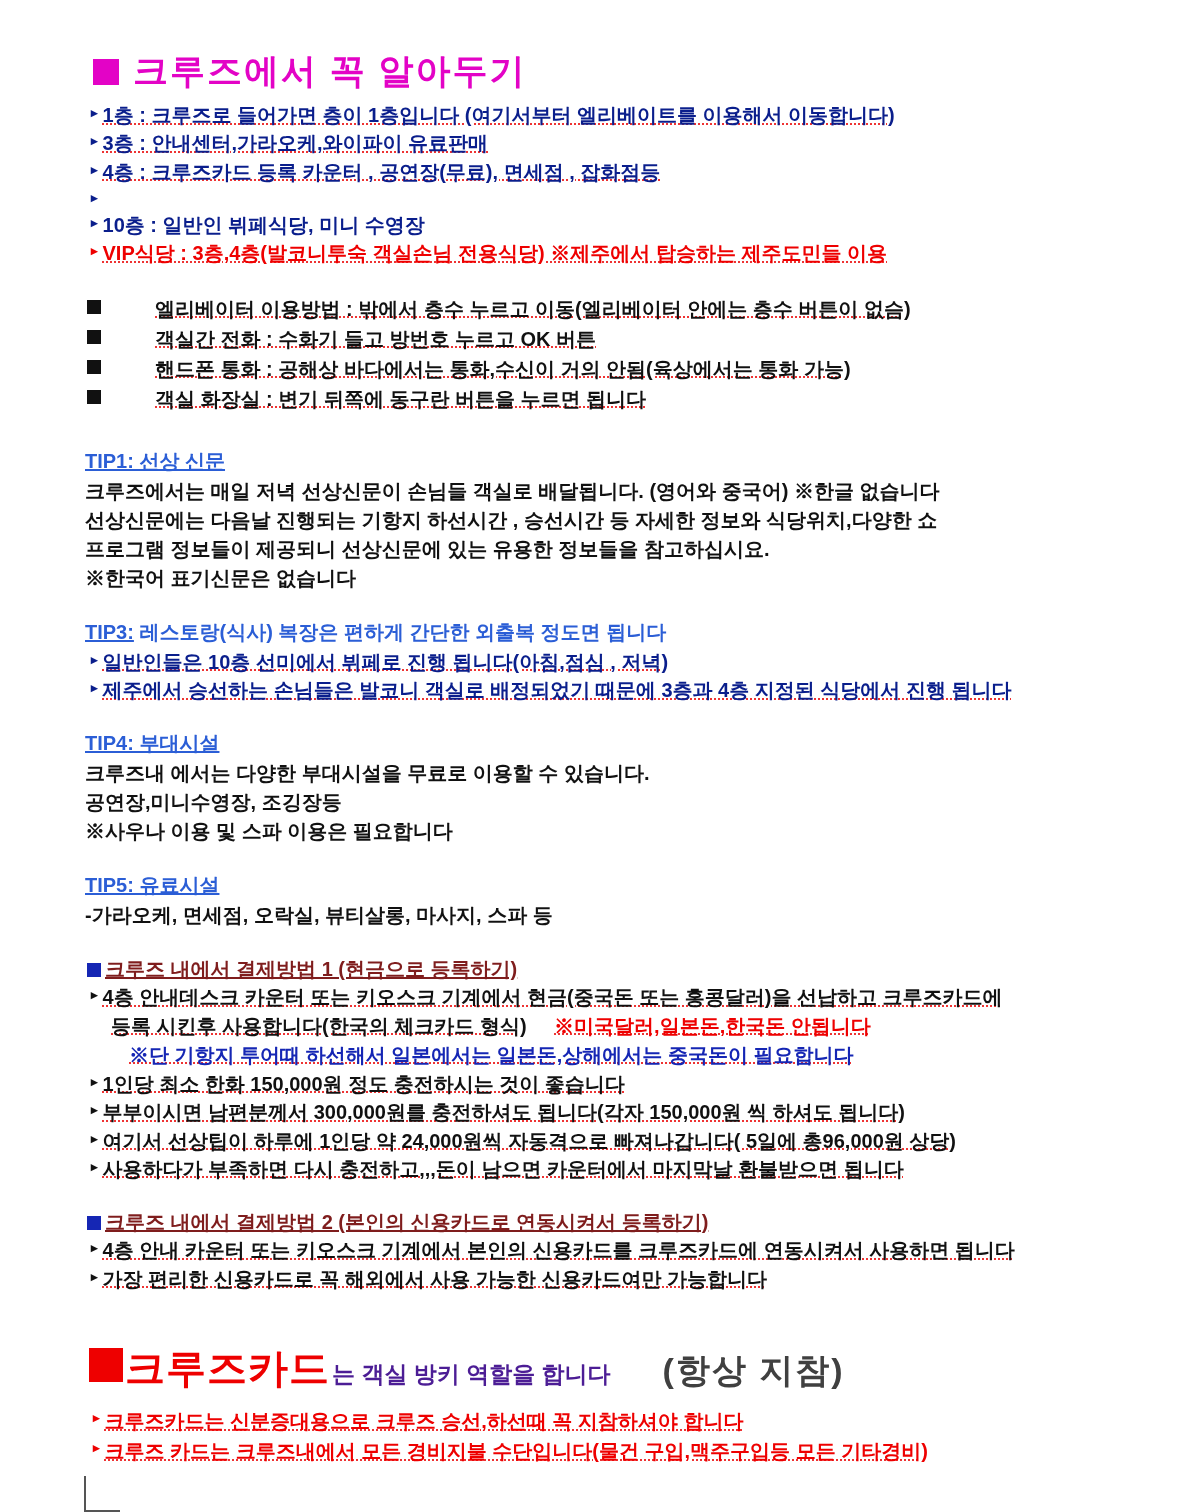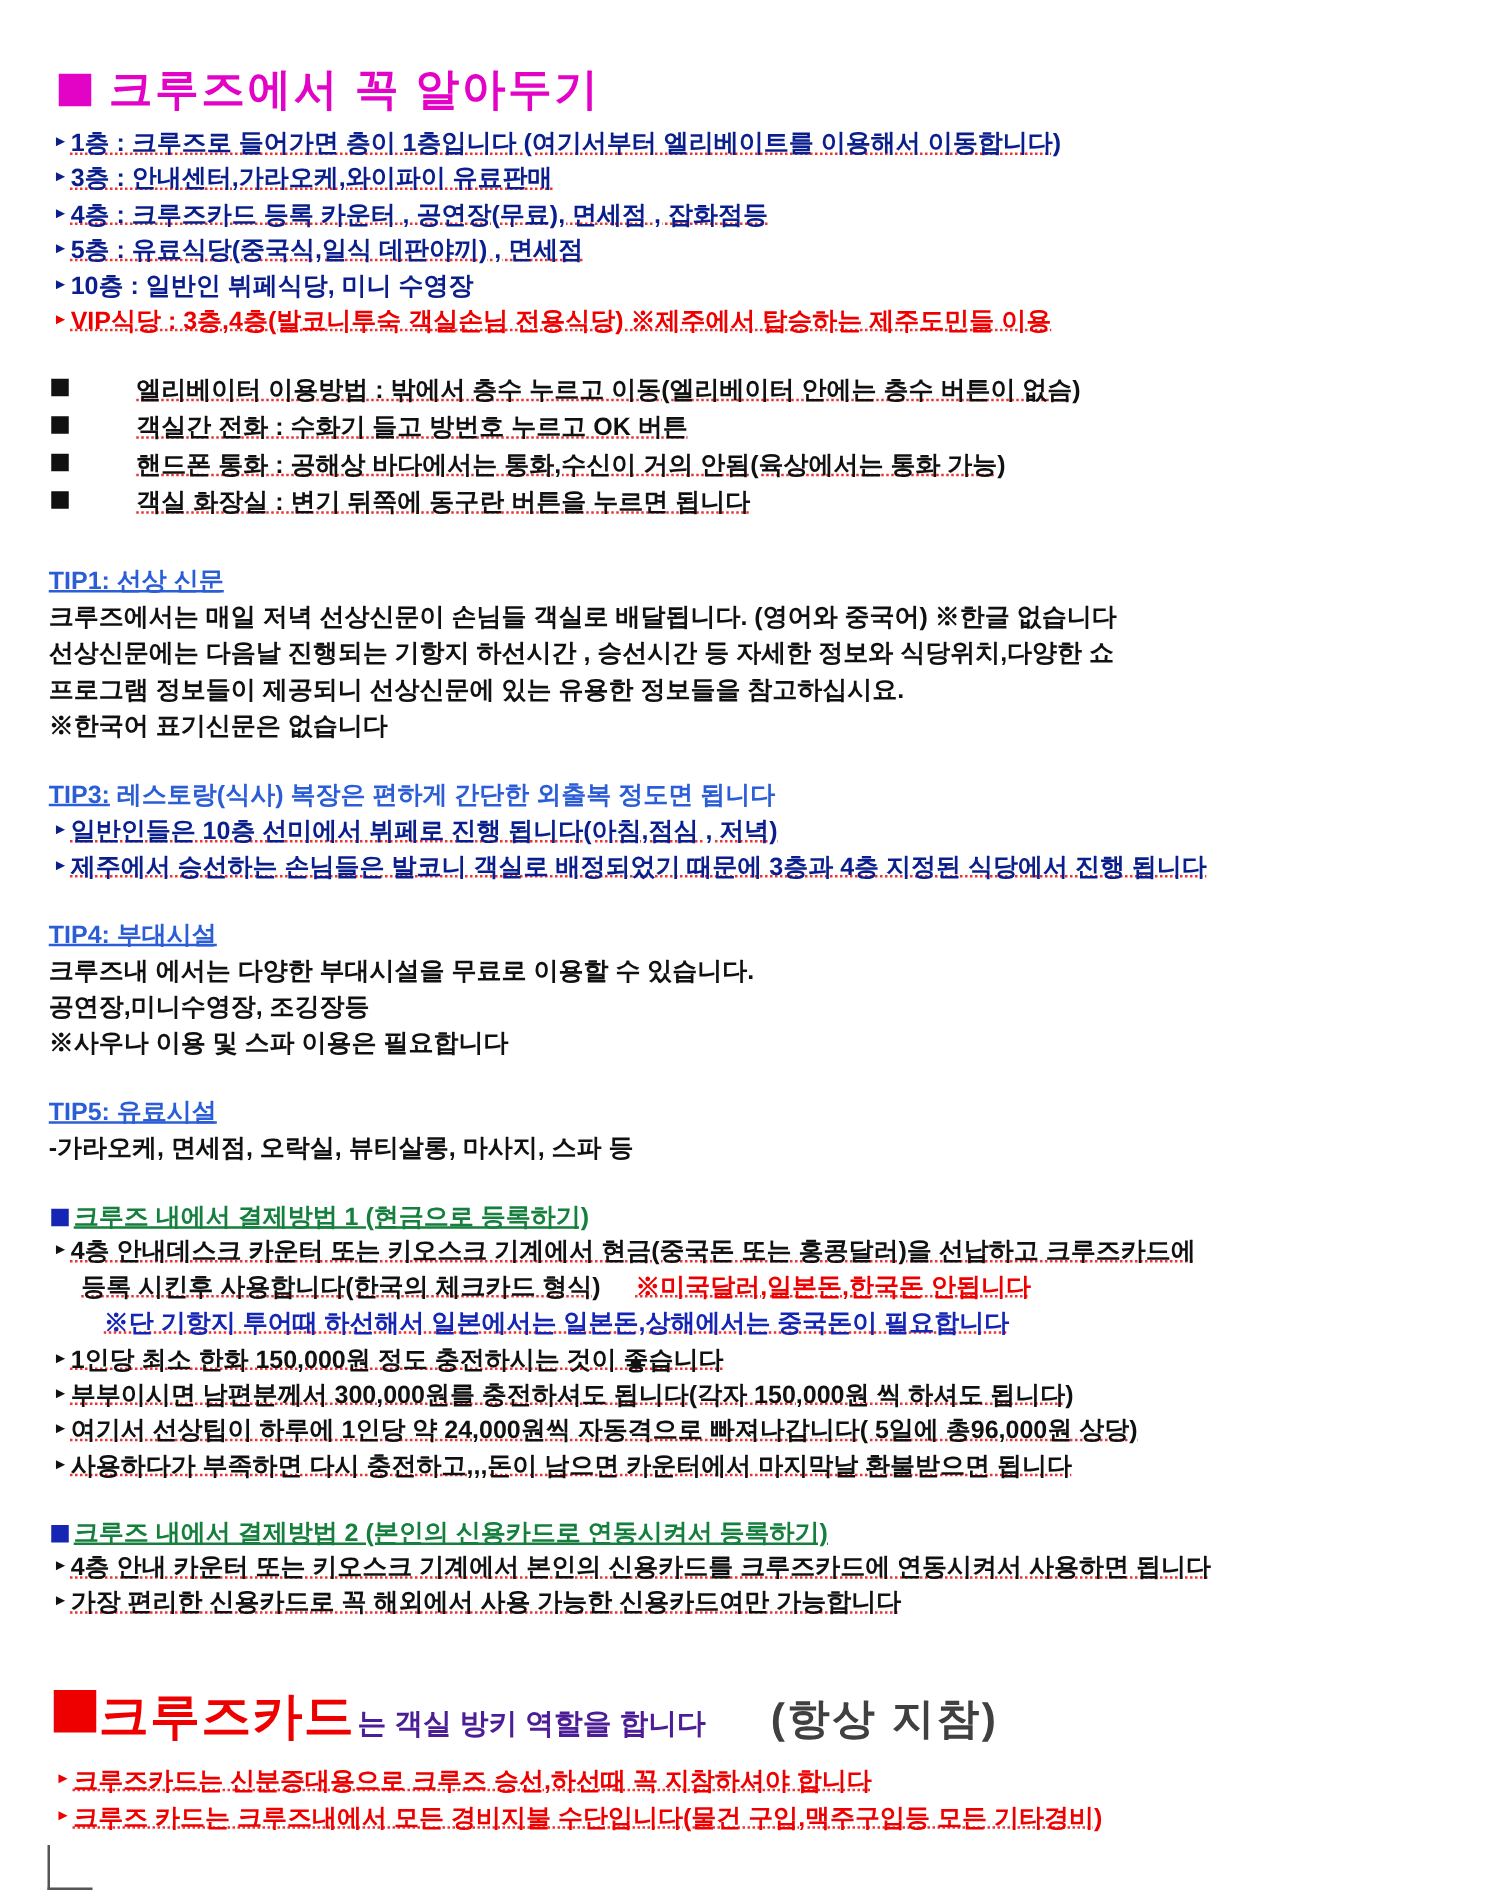--- a/index.html
+++ b/index.html
@@ -12,20 +12,21 @@
     min-height: 1512px;
     font-family: "Liberation Sans", sans-serif;
     color: #000000;
   }
   .page {
     position: relative;
     width: 1072px;
     min-height: 1512px;
     padding: 40px 40px 10px 37px;
     box-sizing: border-box;
+    margin-left: 46px;
   }
   .title-row {
     display: flex;
     align-items: center;
     gap: 14px;
     margin: 8px 0 6px 10px;
   }
   .sq-magenta {
     width: 26px;
     height: 26px;
@@ -122,21 +123,21 @@
     font-weight: bold;
     color: #111111;
     line-height: 1.45;
     margin-left: 2px;
   }
   .spacer-md { height: 26px; }
   .spacer-lg { height: 34px; }
   .pay-head {
     display: flex;
     align-items: flex-start;
-    color: #15803d;
+    color: #7f1d1d;
     font-size: 20px;
     font-weight: bold;
     margin-left: 4px;
   }
   .pay-head span.txt {
     text-decoration: underline;
   }
   .red-txt { color: #ee0000; }
   .darkblue-txt { color: #1526b4; }
   .card-row {
@@ -204,21 +205,20 @@
     <div class="bullet-line">
       <span class="tri">▸</span>
       <span class="u-dot">3층 : 안내센터,가라오케,와이파이 유료판매</span>
     </div>
     <div class="bullet-line">
       <span class="tri">▸</span>
       <span class="u-dot">4층 : 크루즈카드 등록 카운터 , 공연장(무료), 면세점 , 잡화점등</span>
     </div>
     <div class="bullet-line">
       <span class="tri">▸</span>
-      <span class="u-dot">5층 : 유료식당(중국식,일식 데판야끼) , 면세점</span>
     </div>
     <div class="bullet-line">
       <span class="tri">▸</span>
       <span>10층 : 일반인 뷔페식당, 미니 수영장</span>
     </div>
     <div class="bullet-line red">
       <span class="tri">▸</span>
       <span class="u-dot">VIP식당 : 3층,4층(발코니투숙 객실손님 전용식당) ※제주에서 탑승하는 제주도민들 이용</span>
     </div>
   </div>

